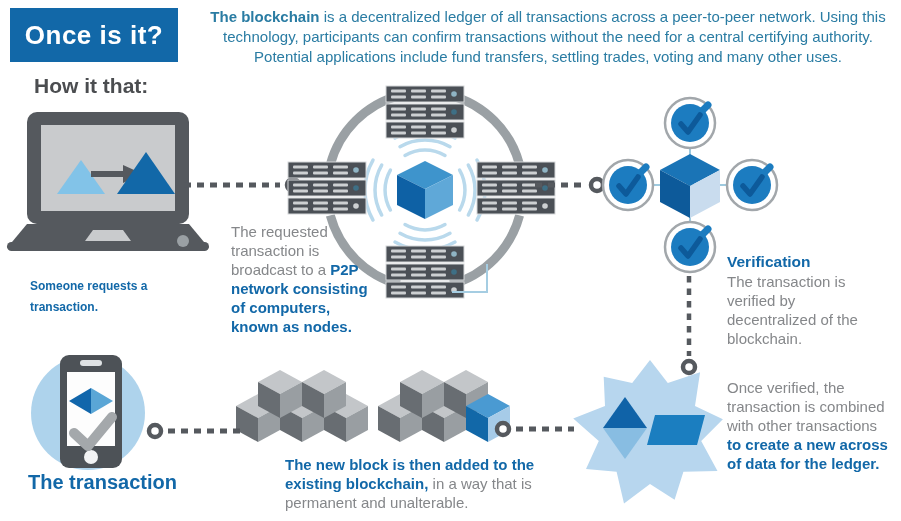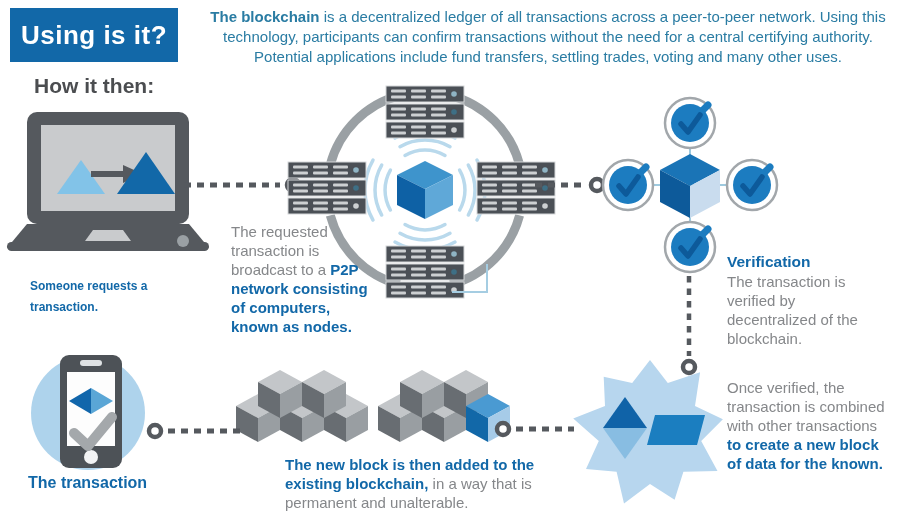--- a/index.html
+++ b/index.html
@@ -19,26 +19,26 @@
   .cap-blue { color:var(--brand-blue,#1268a8); font-weight:bold; font-size:12px; line-height:21px; }
   .cap-title { color:var(--brand-blue,#1268a8); font-weight:bold; font-size:15.5px; line-height:20px; }
   svg { display:block; }
 </style>
 </head>
 <body>
 
 <div class="canvas">
 
   <div class="abs title-box">
-    <span>Using is it?</span>
+    <span>Once is it?</span>
   </div>
   <div class="abs intro">
     <span class="b">The blockchain</span><span> is a decentralized ledger of all transactions across a peer-to-peer network. Using this technology, participants can confirm transactions without the need for a central certifying authority. Potential applications include fund transfers, settling trades, voting and many other uses.</span>
   </div>
-  <div class="abs section-title">How it then:</div>
+  <div class="abs section-title">How it that:</div>
 
   <svg class="abs" style="left:5px; top:108px;" width="210" height="155" viewBox="0 0 210 155">
     <rect x="22" y="4" width="162" height="112" rx="10" fill="#55595e"></rect>
     <rect x="36" y="17" width="134" height="86" fill="#c9cbcd"></rect>
     <polygon points="52,86 76,52 100,86" fill="#82c3e8"></polygon>
     <line x1="86" y1="66" x2="120" y2="66" stroke="#55595e" stroke-width="6"></line>
     <polygon points="118,57 138,66 118,75" fill="#55595e"></polygon>
     <polygon points="112,86 141,44 170,86" fill="#1268a8"></polygon>
     <polygon points="22,116 184,116 204,140 2,140" fill="#55595e"></polygon>
     <rect x="2" y="134" width="202" height="9" rx="4.5" fill="#55595e"></rect>
@@ -161,21 +161,21 @@
     <circle cx="9" cy="95" r="6" fill="#ffffff" stroke="#55595e" stroke-width="4.5"></circle>
   </svg>
 
   <svg class="abs" style="left:565px; top:345px;" width="170" height="175" viewBox="0 0 170 175">
     <polygon fill="#b7d6ee" points="85,15 102.8,38.1 135.1,27.2 130,61 157.9,74.2 136.2,96 152.5,126 118.4,126.8 109.6,154.7 85,139 59,158.4 51.6,126.8 21,124 33.8,96 8.2,73.5 40,61 38.7,31.8 67.2,38.1"></polygon>
     <polygon points="38,83 60,52 82,83" fill="#1063a8"></polygon>
     <polygon points="38,83 82,83 60,114" fill="#88bde2"></polygon>
     <polygon points="90,70 140,70 132,100 82,100" fill="#1b7ec0"></polygon>
   </svg>
   <div class="abs cap" style="left:727px; top:378px; width:168px;">
-    <span>Once verified, the transaction is combined with other transactions </span><span class="em">to create a new block of data for the known.</span>
+    <span>Once verified, the transaction is combined with other transactions </span><span class="em">to create a new across of data for the ledger.</span>
   </div>
 
   <svg class="abs" style="left:234px; top:348px;" width="280" height="100" viewBox="0 0 280 100">
     <defs>
       <g id="gcube">
         <polygon points="0,-12 22,0 0,12 -22,0" fill="#c3c6c9"></polygon>
         <polygon points="-22,0 0,12 0,36 -22,24" fill="#686d72"></polygon>
         <polygon points="0,12 22,0 22,24 0,36" fill="#999ea2"></polygon>
       </g>
       <g id="bcube">
@@ -213,16 +213,16 @@
     <circle cx="70" cy="68" r="57" fill="#aed3ec"></circle>
     <rect x="42" y="10" width="62" height="113" rx="9" fill="#4d5257"></rect>
     <rect x="49" y="27" width="48" height="74" fill="#fdfdfd"></rect>
     <rect x="62" y="15" width="22" height="6" rx="3" fill="#dfe2e4"></rect>
     <circle cx="73" cy="112" r="7" fill="#f2f3f4"></circle>
     <polygon points="51,56 73,43 73,69" fill="#1166ab"></polygon>
     <polygon points="73,43 95,56 73,69" fill="#5aa6d6"></polygon>
     <path d="M 56 88 L 70 101 L 94 72" stroke="#a4a8ab" stroke-width="10" fill="none" stroke-linecap="round" stroke-linejoin="round"></path>
   </svg>
   <div class="abs" style="left:28px; top:472px;">
-    <div class="cap-blue" style="font-size:16px;">The transaction</div>
+    <div class="cap-blue" style="font-size:20px;">The transaction</div>
   </div>
 
 </div>
 
 </body></html>

